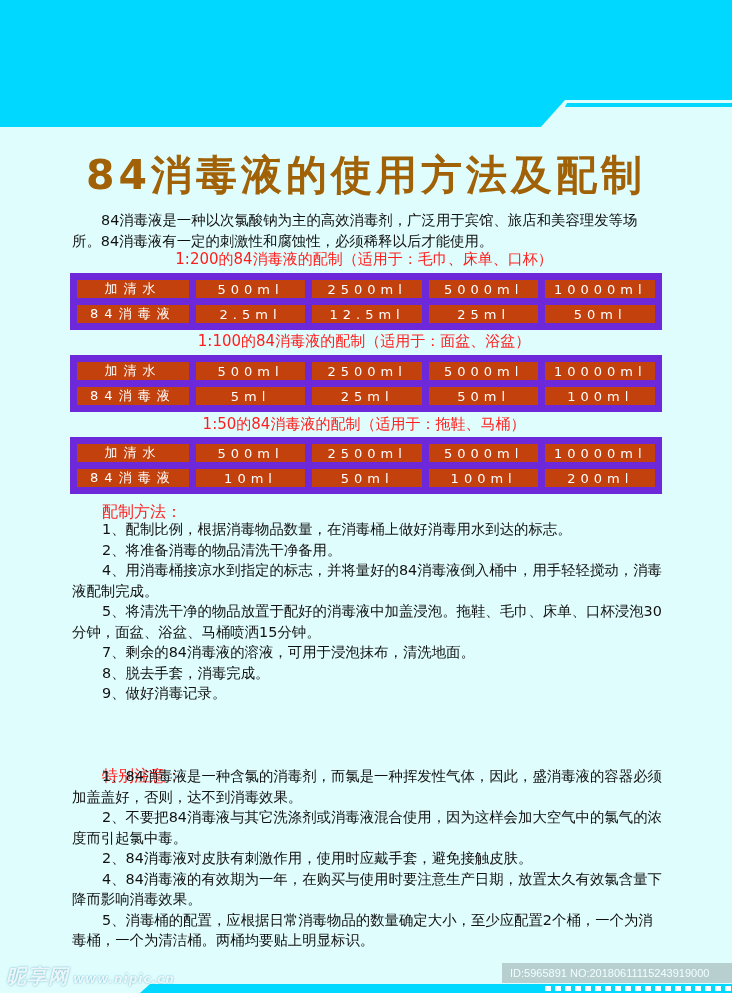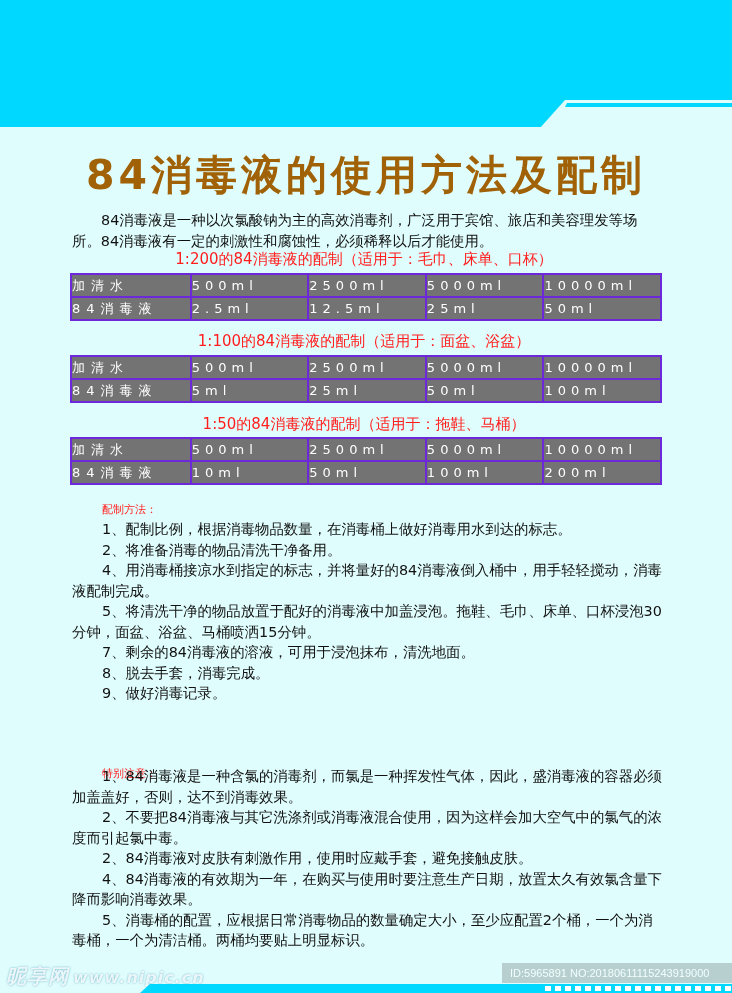--- a/index.html
+++ b/index.html
@@ -32,43 +32,43 @@
   }
   .sub-title {
     position:absolute; left:0; width:728px; text-align:center;
     color:#ff1e1e; font-size:15px;
   }
   table.mix {
     position:absolute; left:70px; width:592px;
     border-collapse:collapse; table-layout:fixed;
   }
   table.mix td {
-    background:#737373; color:#ffffff;
-    border:2px solid #6d28d9;
-    height:23px; 
+    background:#c2410c; color:#ffffff;
+    border:7px solid #6d28d9;
+    height:23px; text-align:center;
     font-size:13px; letter-spacing:5px;
     font-family:"DejaVu Sans", sans-serif;
     padding:0;
   }
   table.mix td.rowhead { letter-spacing:6px; }
   .section-label {
-    position:absolute; left:102px; color:#ff1e1e; font-size:11px;
+    position:absolute; left:102px; color:#ff1e1e; font-size:16px;
   }
   .steps {
     position:absolute; left:72px; width:594px;
     font-size:14.4px; line-height:20.5px;
   }
   .steps p { text-indent:30px; }
   .watermark-logo {
     position:absolute; left:6px; top:963px; font-size:20px; font-weight:bold;
     color:rgba(255,255,255,0.85); font-style:italic;
     text-shadow: 0 0 2px rgba(0,120,160,0.6);
     letter-spacing:1px;
   }
-  .watermark-logo .url { font-size:16px; margin-left:4px; }
+  .watermark-logo .url { font-size:12px; margin-left:4px; }
   .watermark-id {
     position:absolute; left:502px; top:963px; width:232px; height:20px;
     background:rgba(150,170,170,0.55);
     color:#f2ffff; font-size:11px; line-height:20px; padding-left:8px;
     font-family:"Liberation Sans", sans-serif;
   }
   .bottom-band {
     position:absolute; left:0; top:984px; width:732px; height:9px;
     background:#00d8ff;
     clip-path: polygon(150px 0, 100% 0, 100% 100%, 140px 100%);

